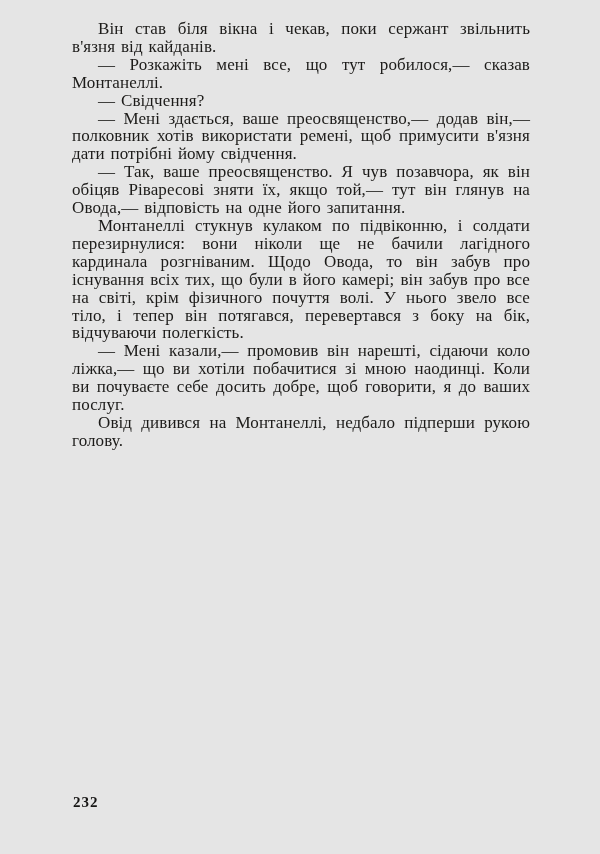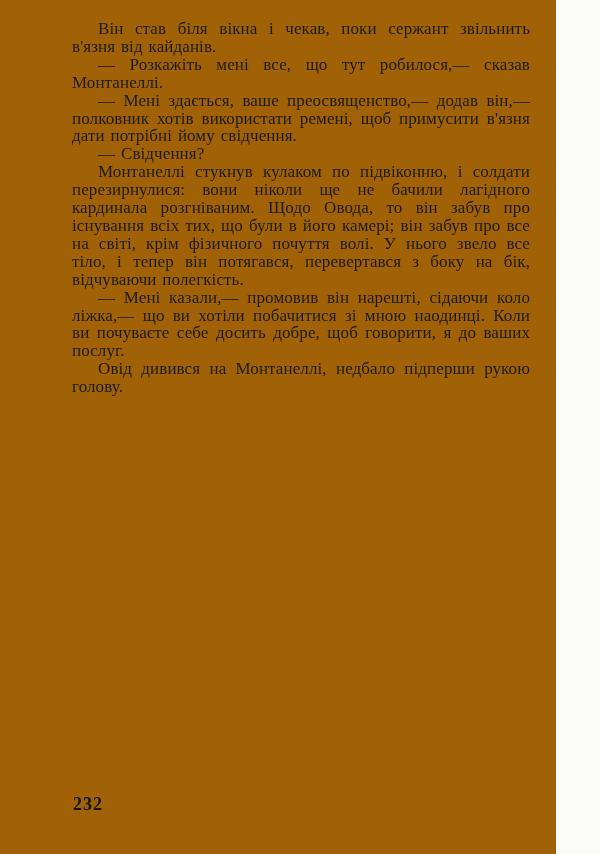--- a/index.html
+++ b/index.html
@@ -13,23 +13,23 @@
     overflow: hidden;
     position: relative;
     font-family: "Liberation Serif", "DejaVu Serif", serif;
     color: #1c1b19;
     -webkit-font-smoothing: antialiased;
   }
   .page {
     position: absolute;
     left: 0;
     top: 0;
-    width: 556px;
+    width: 600px;
     height: 854px;
-    background: #a16207;
+    background: #e5e5e5;
   }
   .text-block {
     position: absolute;
     left: 72px;
     top: 20px;
     width: 458px;
   }
   .text-block p {
     margin: 0;
     padding: 0;
@@ -37,34 +37,35 @@
     line-height: 17.9px;
     text-align: justify;
     text-indent: 26px;
     letter-spacing: 0.1px;
     word-spacing: 1.5px;
   }
   .page-number {
     position: absolute;
     left: 73px;
     top: 794px;
-    font-size: 18px;
+    font-size: 15px;
     font-weight: bold;
     letter-spacing: 1px;
     color: #161514;
   }
 </style>
 </head>
 <body>
 
 <div class="page">
   <div class="text-block">
 
   <p>Він став біля вікна і чекав, поки сержант звільнить в'язня від кайданів.</p>
       <p>— Розкажіть мені все, що тут робилося,— сказав Монтанеллі.</p>
+      <p>— Свідчення?</p>
       <p>— Мені здається, ваше преосвященство,— додав він,— полковник хотів використати ремені, щоб примусити в'язня дати потрібні йому свідчення.</p>
-      <p>— Свідчення?</p>
+      <p>— Так, ваше преосвященство. Я чув позавчора, як він обіцяв Ріваресові зняти їх, якщо той,— тут він глянув на Овода,— відповість на одне його запитання.</p>
       <p>Монтанеллі стукнув кулаком по підвіконню, і солдати перезирнулися: вони ніколи ще не бачили лагідного кардинала розгніваним. Щодо Овода, то він забув про існування всіх тих, що були в його камері; він забув про все на світі, крім фізичного почуття волі. У нього звело все тіло, і тепер він потягався, перевертався з боку на бік, відчуваючи полегкість.</p>
       <p>— Мені казали,— промовив він нарешті, сідаючи коло ліжка,— що ви хотіли побачитися зі мною наодинці. Коли ви почуваєте себе досить добре, щоб говорити, я до ваших послуг.</p>
       <p>Овід дивився на Монтанеллі, недбало підперши рукою голову.</p>
     </div>
   <div class="page-number">232</div>
 </div>
 
 </body></html>

